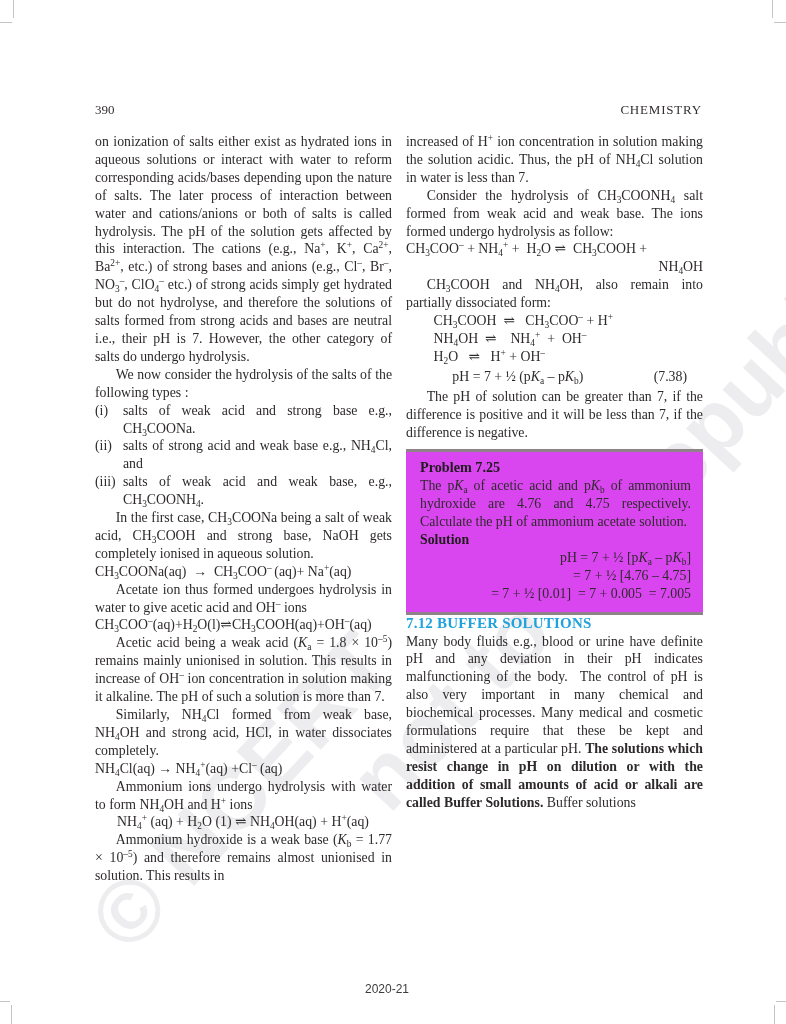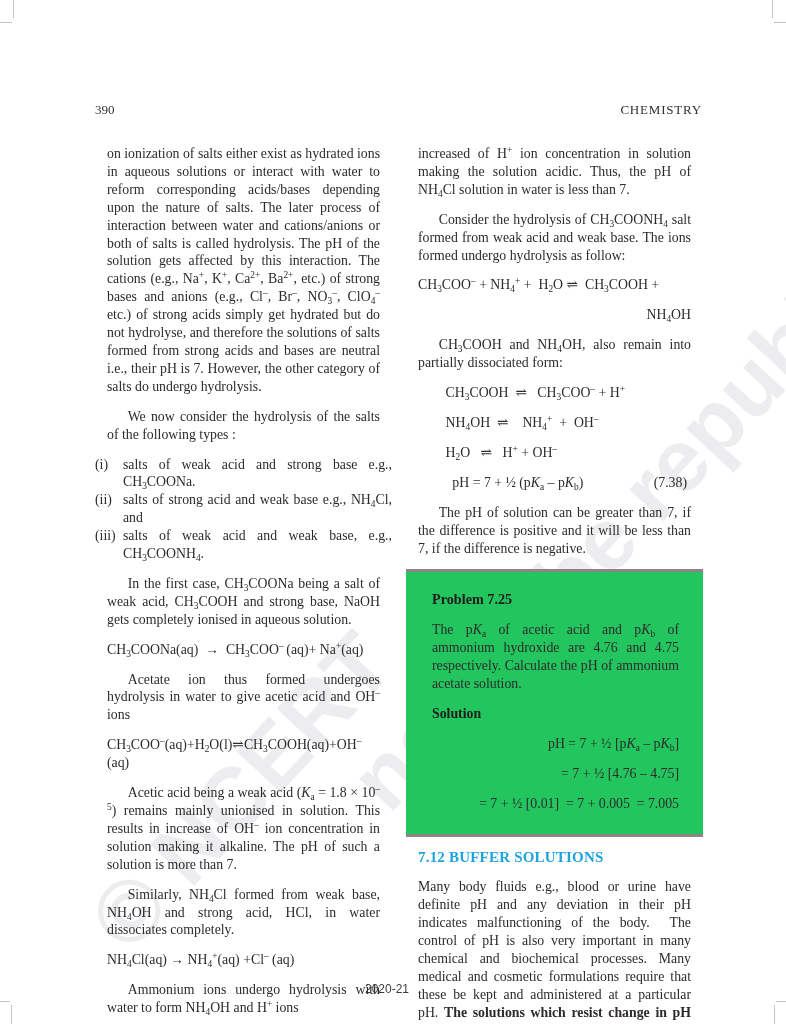--- a/index.html
+++ b/index.html
@@ -17,37 +17,37 @@
   }
   .header .subject { letter-spacing:0.8px; font-size:13px; }
   .footer {
     position:absolute; top:982px; left:0; right:12px; text-align:center;
     font-family:"Liberation Sans","DejaVu Sans",sans-serif;
     font-size:12px; color:#3c3c3c;
   }
   
   .columns { position:absolute; top:133px; left:95px; width:608px; display:flex; gap:14px; }
   .col { width:297px; font-size:13.8px; line-height:17.9px; text-align:justify; }
-  .col p { margin:12px; }
+  .col p { margin:0; }
   p.ind { text-indent:1.5em; }
   .eq { text-align:left; margin:1px 0 2px 0; }
   .eq.ind1 { padding-left:1.6em; }
   .eq.ind2 { padding-left:2em; }
   .eq-right { text-align:right; margin-top:-1px; }
   .eq-row { display:flex; justify-content:space-between; padding-left:2.2em; margin:2px 16px; }
   sub, sup { font-size:68%; line-height:0; }
   sub { vertical-align:-0.3em; }
   sup { vertical-align:0.55em; }
   
   .li { display:flex; margin:0; }
   .li .m { flex:0 0 28px; text-align:left; }
   .li .t { flex:1; text-align:justify; }
   
   .problem-box {
-    margin-top:8px; background:#22c55e;
+    margin-top:8px; background:#d946ef;
     border-top:3px solid #8d8389; border-bottom:3px solid #8d8389;
     padding:7px 12px 9px 14px;
   }
   .problem-title { font-weight:bold; font-size:14.2px; color:#201c1d; margin-bottom:3px; text-align:left; }
   .sol-label { font-weight:bold; color:#201c1d; margin-top:3px; text-align:left; }
   .sol-line { text-align:right; }
   .sol-line.indent { padding-left:1.7em; }
   
   .section-heading {
     margin-top:13px; margin-bottom:2px; color:#1fa3dc; font-weight:bold;

